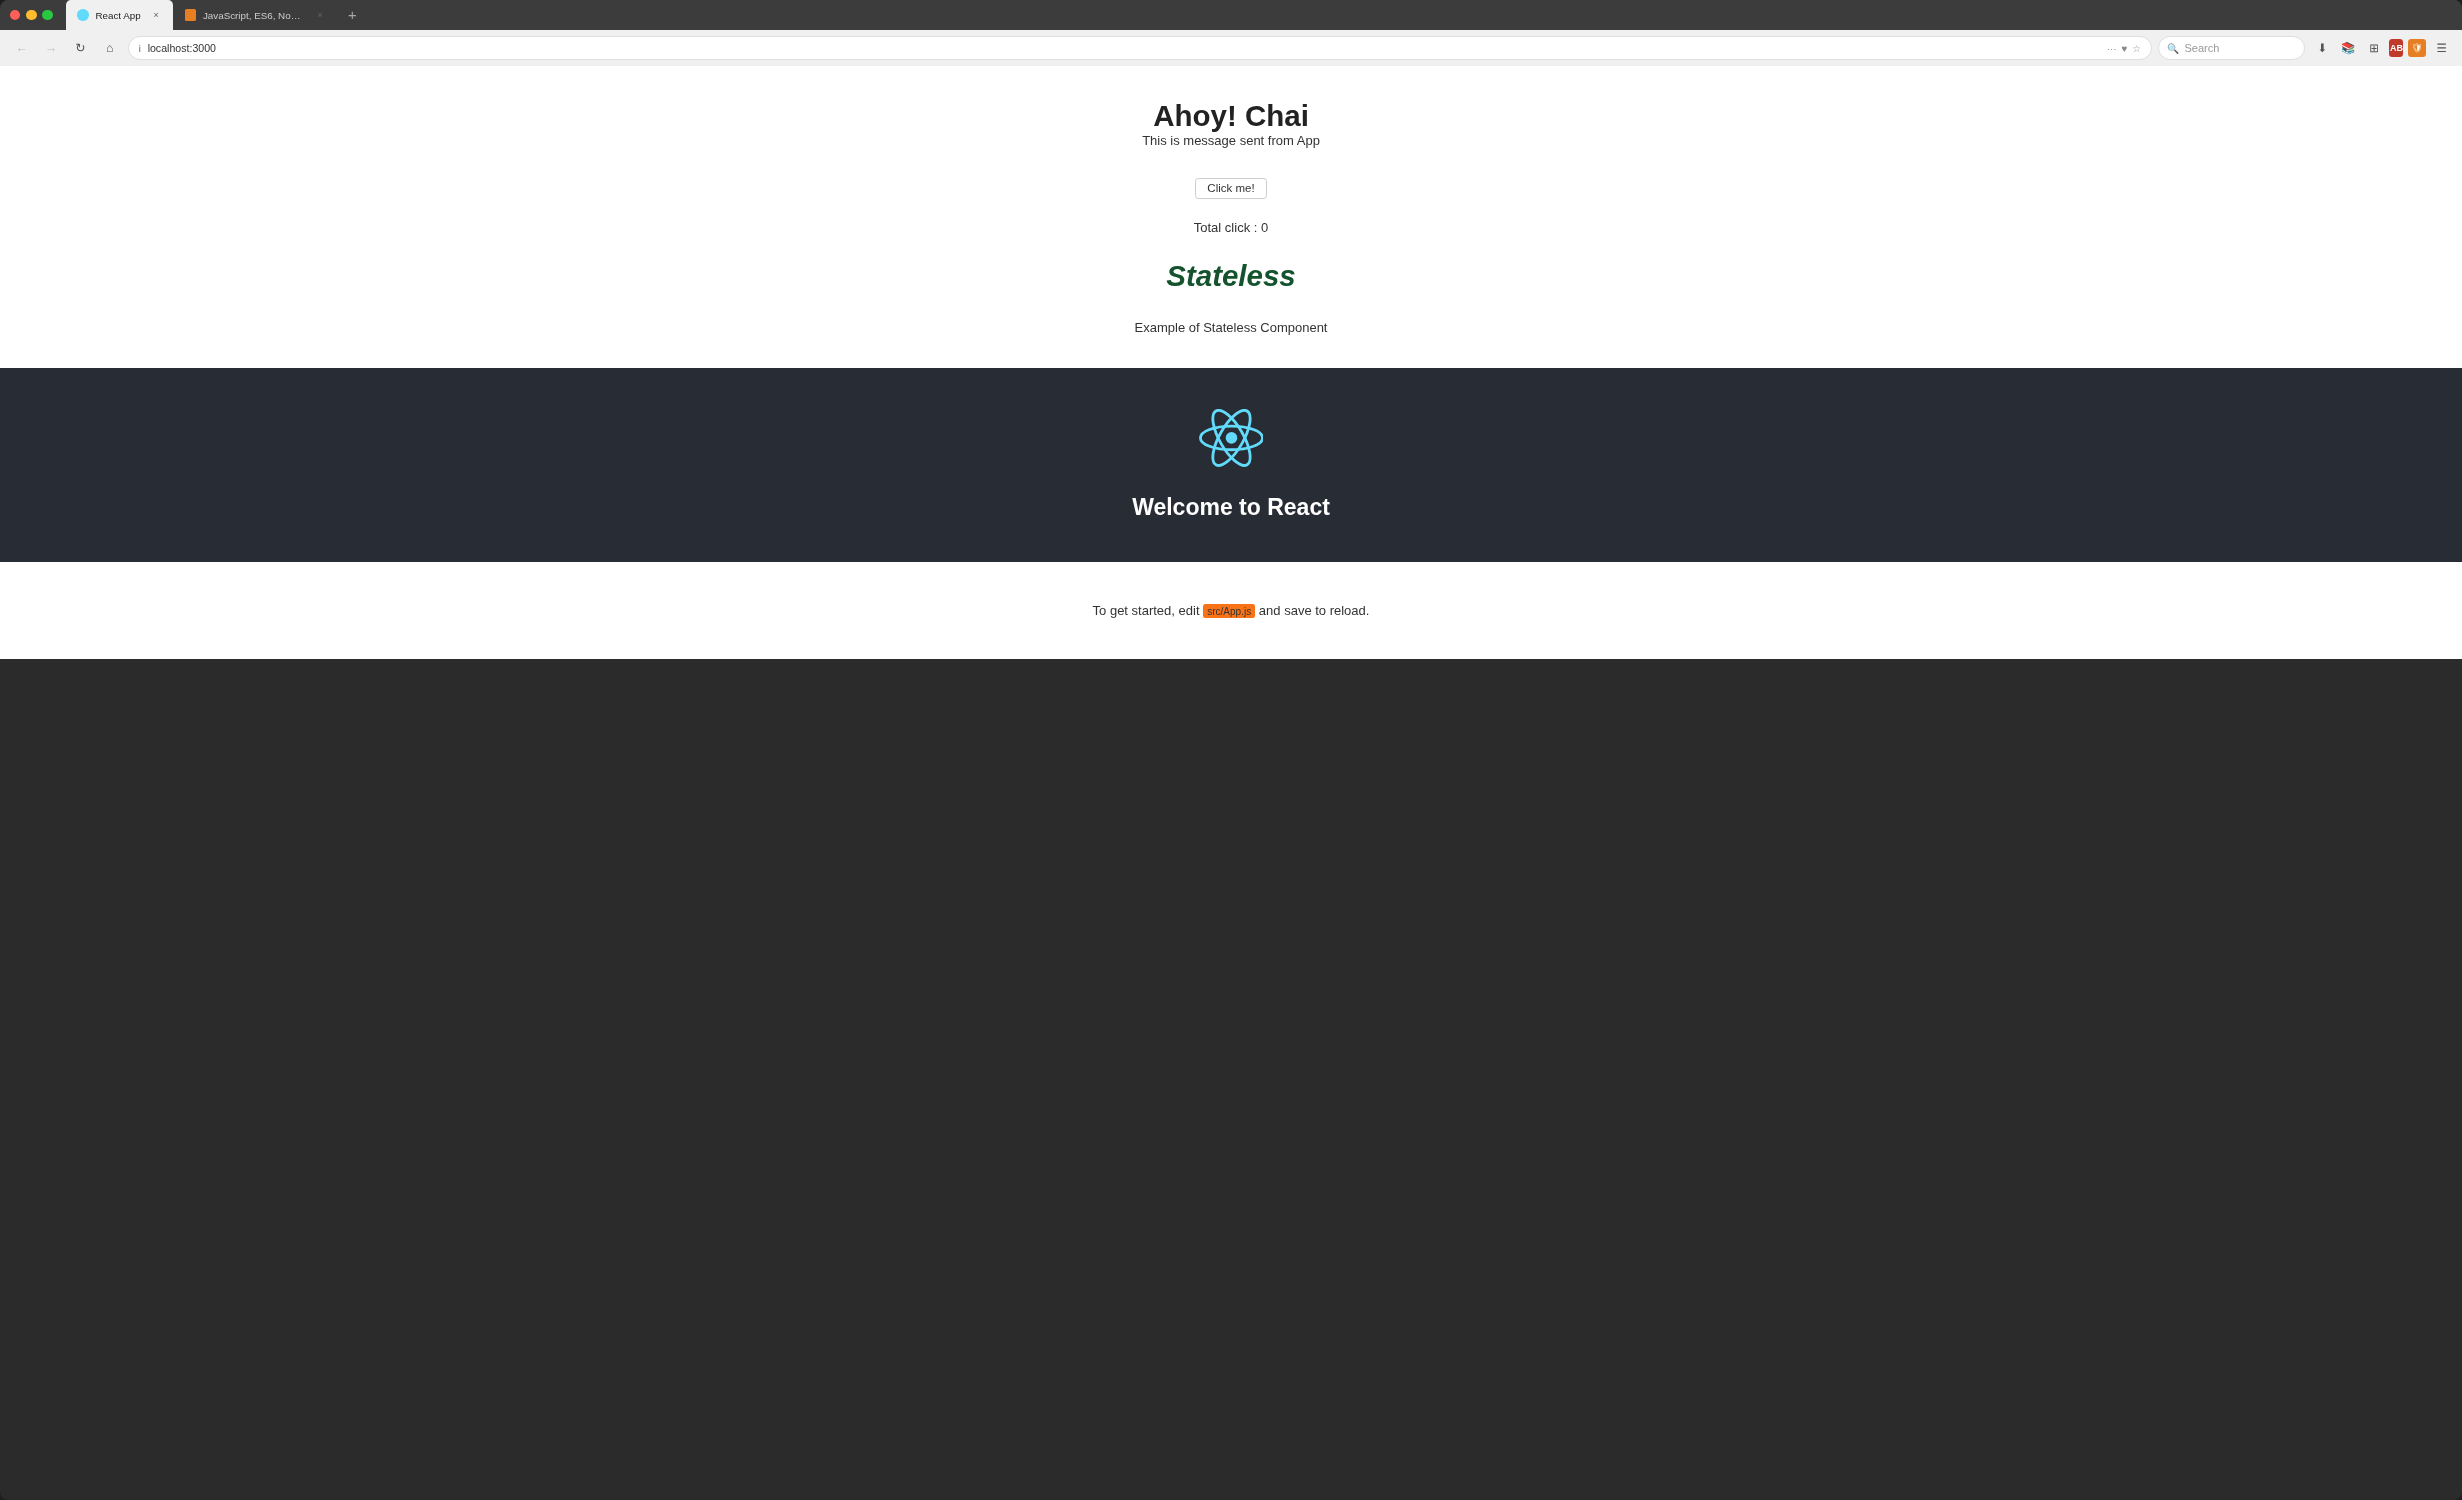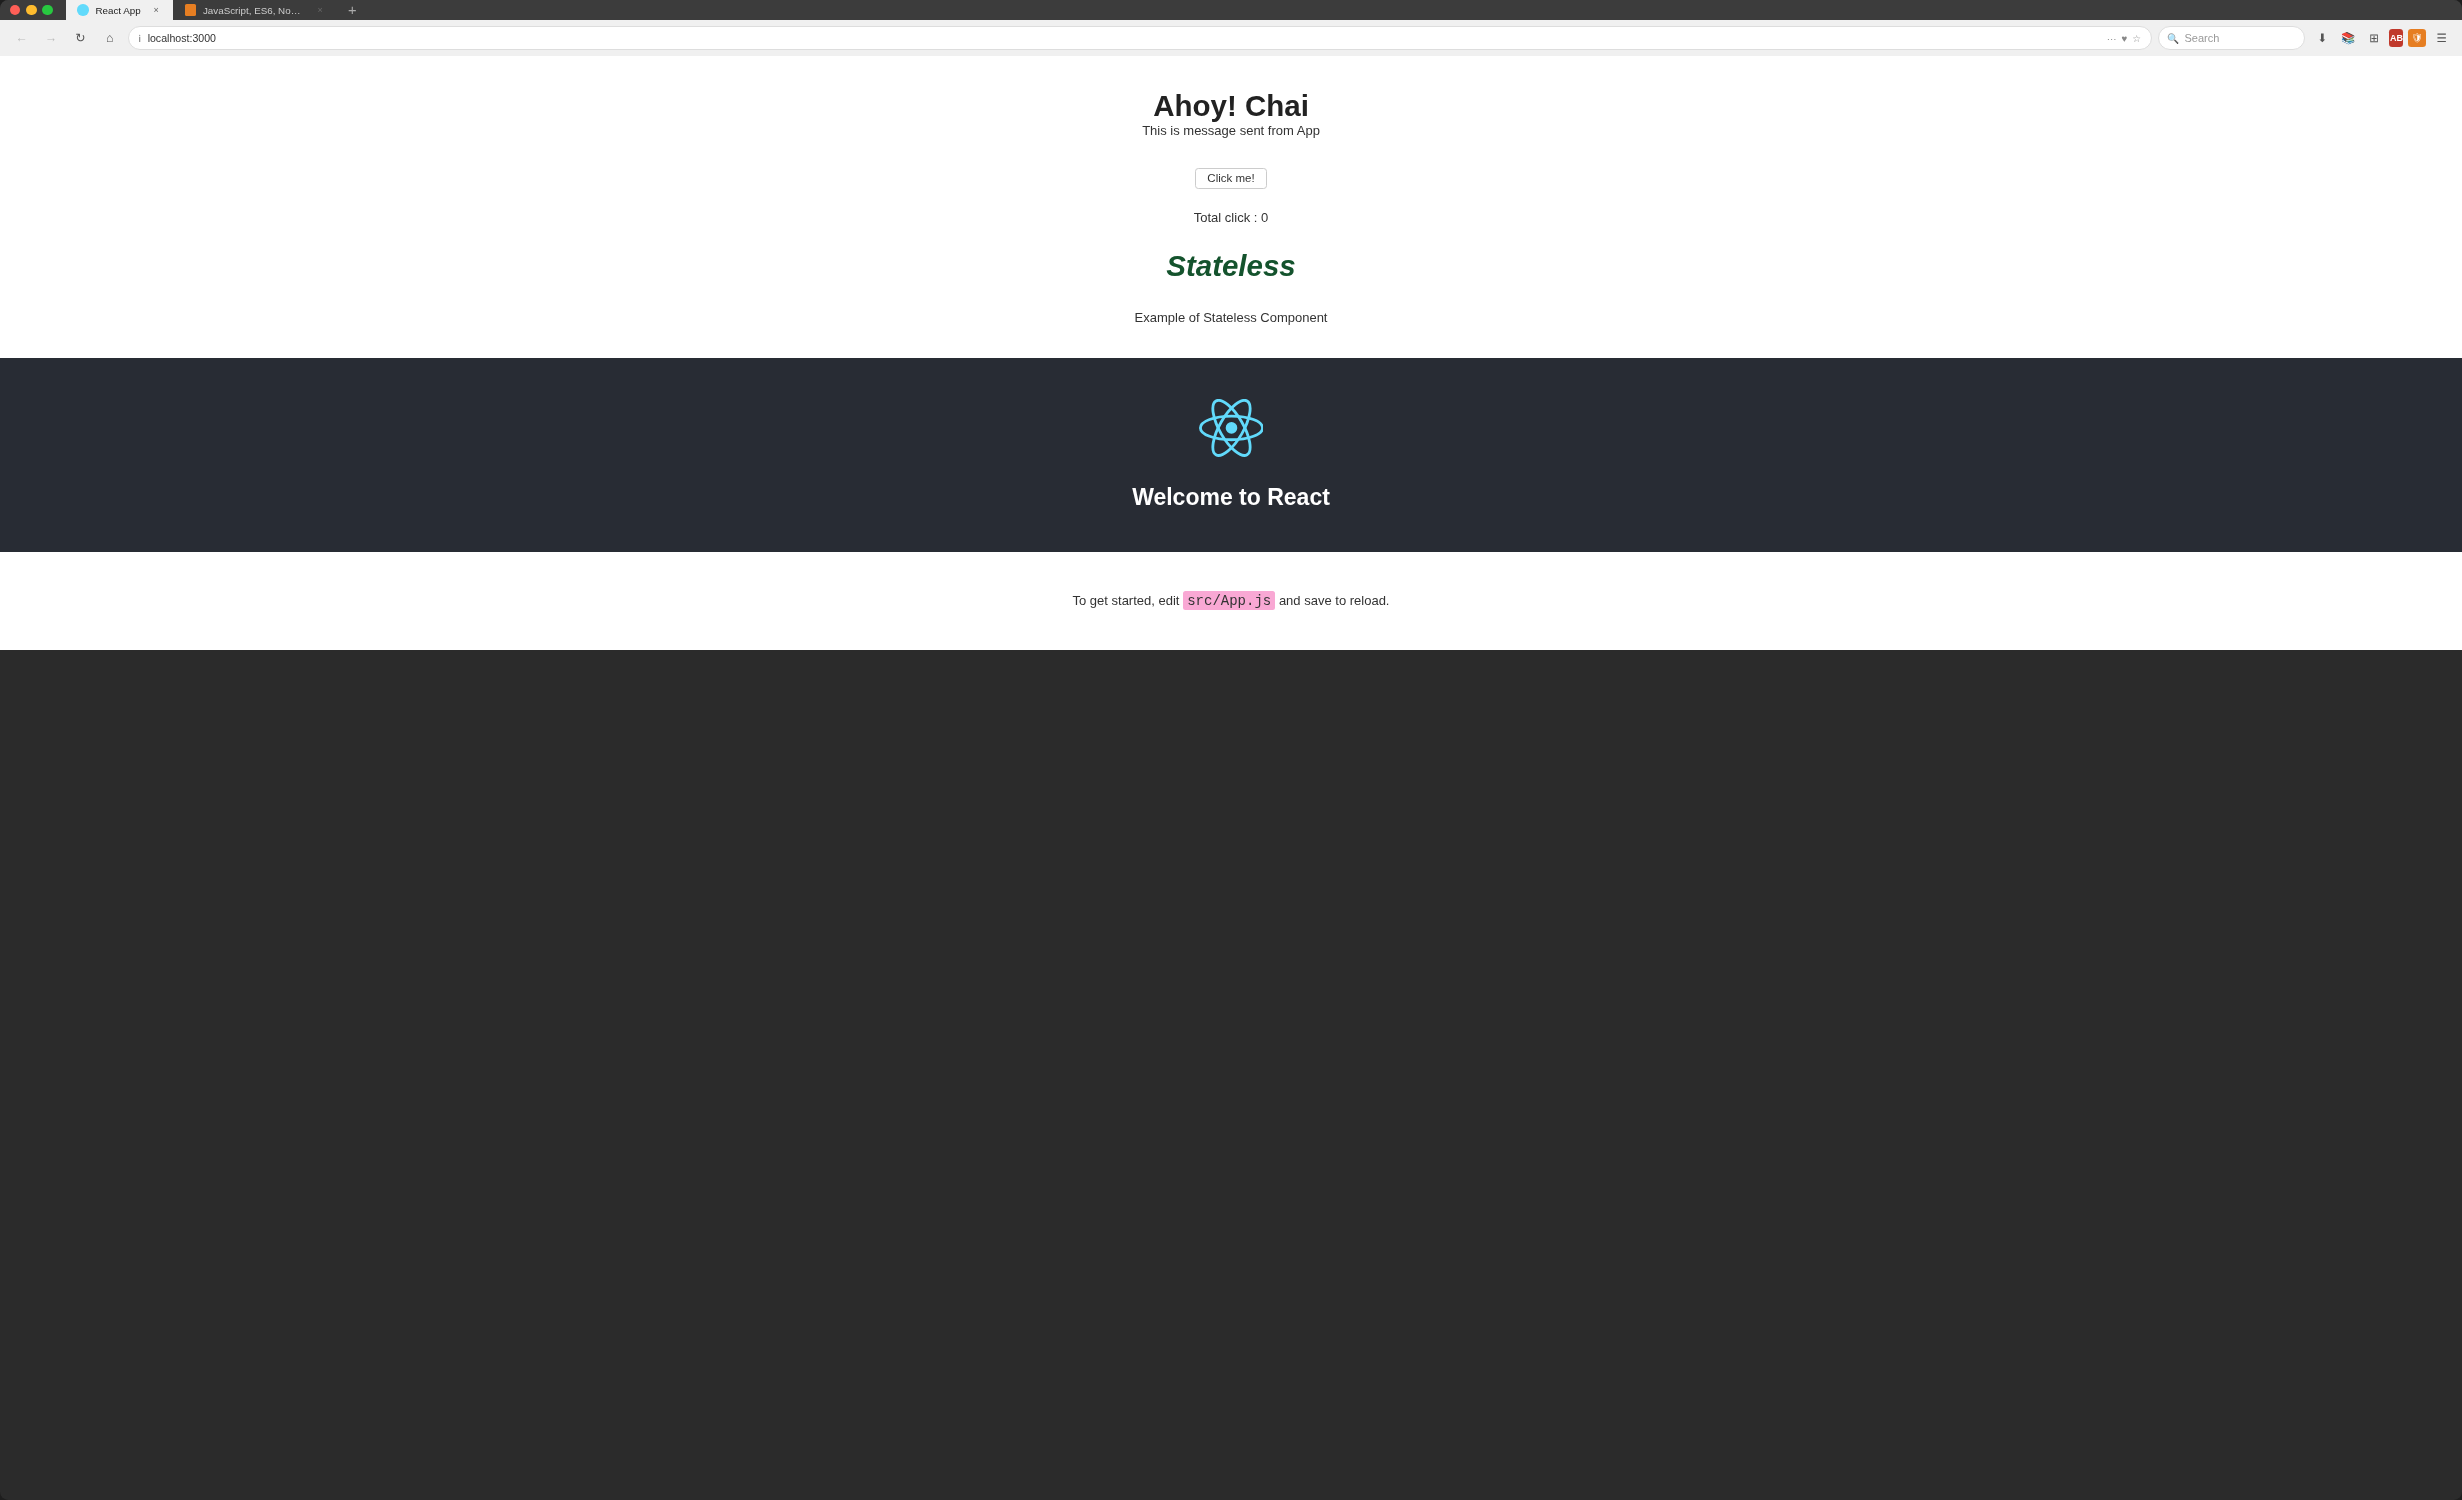--- a/index.html
+++ b/index.html
@@ -10,21 +10,21 @@
       width: 100%;
       min-height: 100vh;
       background: #2b2b2b;
       border-radius: 8.2px;
       overflow: hidden;
     }
 
     
     .title-bar {
       background: #3c3c3c;
-      height: 20px;
+      height: 30px;
       display: flex;
       align-items: center;
       padding: 0 9.8px;
       gap: 6.5px;
     }
 
     .traffic-lights {
       display: flex;
       gap: 5.7px;
       align-items: center;
@@ -284,23 +284,23 @@
     .section-bottom {
       background: white;
       padding: 41px 16.4px;
       text-align: center;
     }
     .get-started {
       font-size: 13px;
       color: #333;
     }
     .get-started code {
-      font-family: Liberation Mono, monospace;
-      font-size: 14px;
-      background: #f9a8d4;
+      font-family: Liberation Sans, sans-serif;
+      font-size: 10px;
+      background: #f97316;
       padding: 1.6px 4.1px;
       border-radius: 2.5px;
     }
   </style>
 </head>
 <body>
 
 <div class="browser-window">
 
   <div class="title-bar">

